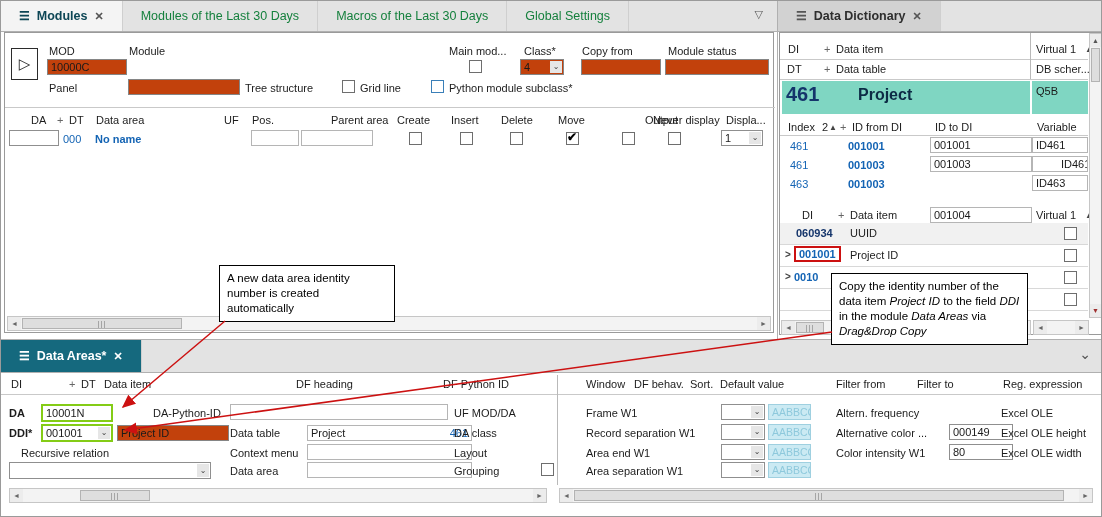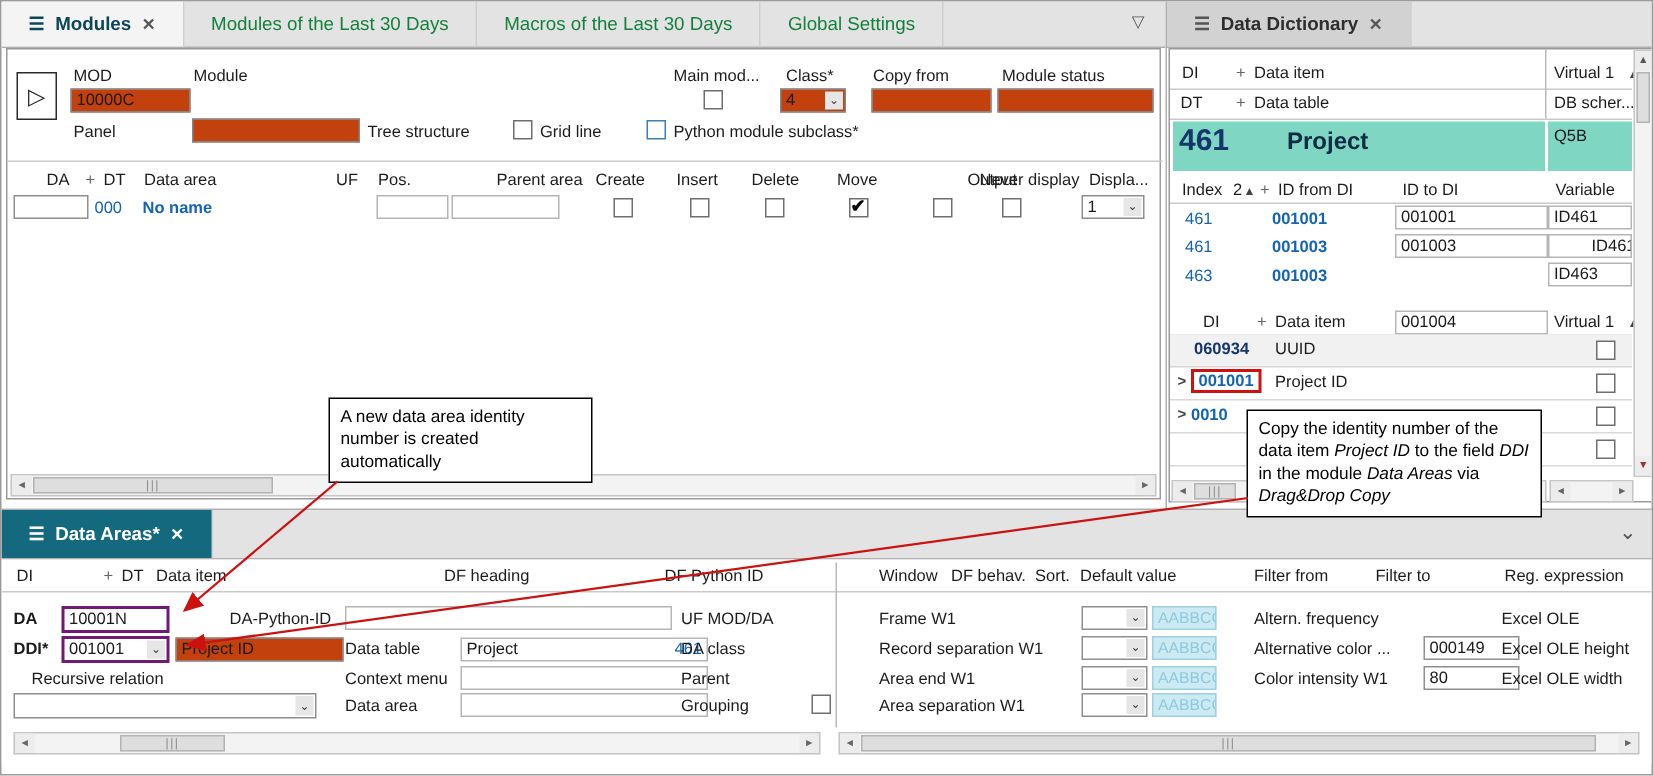--- a/index.html
+++ b/index.html
@@ -6,21 +6,21 @@
   body { font-family:"Liberation Sans", sans-serif; background:#fff; }
   .app { position:relative; width:1102px; height:517px; background:#fff;
          border:1px solid #9a9a9a; overflow:hidden; font-size:11px; color:#1a1a1a; }
   .abs { position:absolute; }
   .lbl { position:absolute; font-size:11px; white-space:nowrap; color:#1c1c1c; }
   .lbl.b { font-weight:bold; }
   .fld { position:absolute; height:16px; border:1px solid #8f8f8f; background:#fff;
          font-size:11px; line-height:14px; padding:0 3px; white-space:nowrap; overflow:hidden; }
   .fld.gray { background:#c2410c; border-color:#858585; }
   .fld.light { border-color:#b5b5b5; }
-  .fld.redbox { border:2px solid #701a75; height:18px; line-height:14px; }
+  .fld.redbox { border:2px solid #84cc16; height:18px; line-height:14px; }
   .fld.tealborder { border:1px solid #1b7f8f; }
   .cb { position:absolute; width:13px; height:13px; border:1px solid #6e6e6e; background:#fff; }
   .cb.checked::after { content:"✔"; position:absolute; left:0px; top:-3px; font-size:12px; font-weight:bold; color:#000; }
   .dd-arrow { position:absolute; right:1px; top:1px; bottom:1px; width:12px; background:#e6e6e6;
               color:#444; font-size:8px; display:flex; align-items:center; justify-content:center; }
   .tabbar { position:absolute; left:0; right:0; top:0; height:31px; background:#e3e3e3;
             border-bottom:1px solid #b0b0b0; display:flex; align-items:stretch; }
   .tab { display:flex; align-items:center; gap:7px; padding:0 18px; font-size:12.5px;
          color:#15803d; border-right:1px solid #cfcfcf; white-space:nowrap; }
   .tab .ham { font-size:12px; color:#555; }
@@ -307,21 +307,21 @@
       <span class="lbl" style="left:229px;top:54px;">Data table</span>
       <div class="fld light" style="left:306px;top:52px;width:165px;">
         <span>Project</span>
         <span class="blue" style="position:absolute;right:3px;">461</span>
       </div>
       <span class="lbl" style="left:453px;top:54px;">DA class</span>
 
       <span class="lbl" style="left:8px;top:74px;padding-left:12px;">Recursive relation</span>
       <span class="lbl" style="left:229px;top:74px;">Context menu</span>
       <div class="fld light" style="left:306px;top:71px;width:165px;"></div>
-      <span class="lbl" style="left:453px;top:74px;">Parent</span>
+      <span class="lbl" style="left:453px;top:74px;">Layout</span>
 
       <div class="fld" style="left:8px;top:89px;width:202px;height:17px;">
         <span class="dd-arrow">⌄</span>
       </div>
       <span class="lbl" style="left:229px;top:92px;">Data area</span>
       <div class="fld light" style="left:306px;top:89px;width:165px;"></div>
       <span class="lbl" style="left:453px;top:92px;">Grouping</span>
       <span class="cb" style="left:540px;top:90px;"></span>
 
       <span class="lbl" style="left:585px;top:34px;">Frame W1</span>

